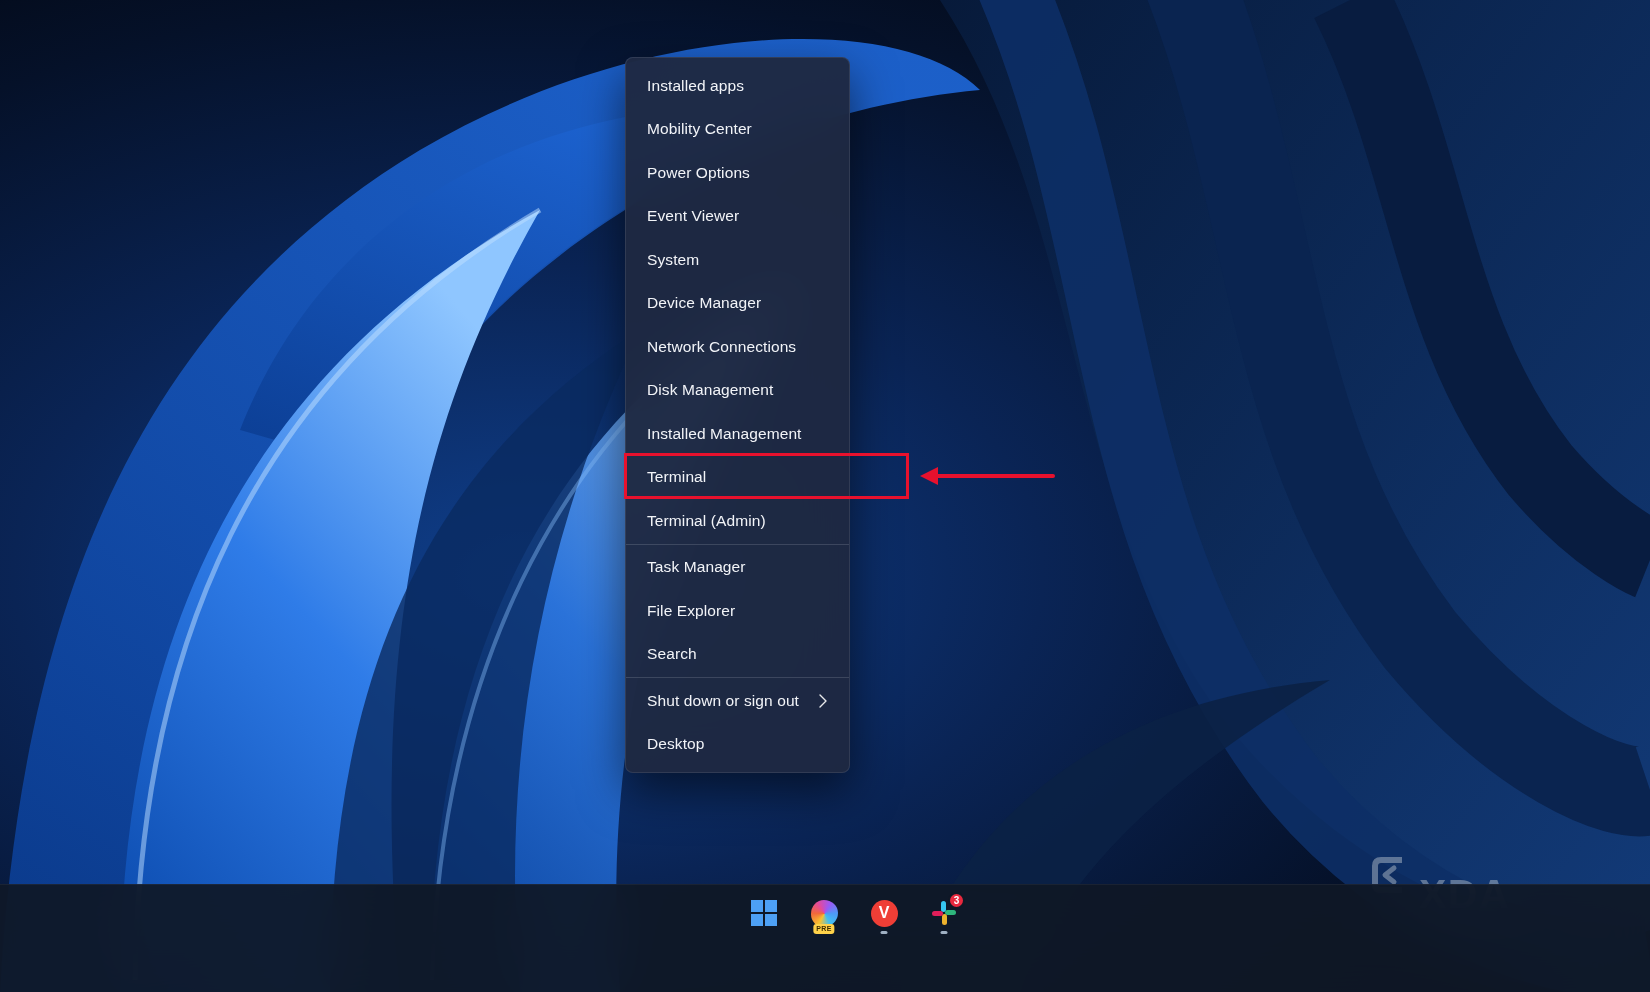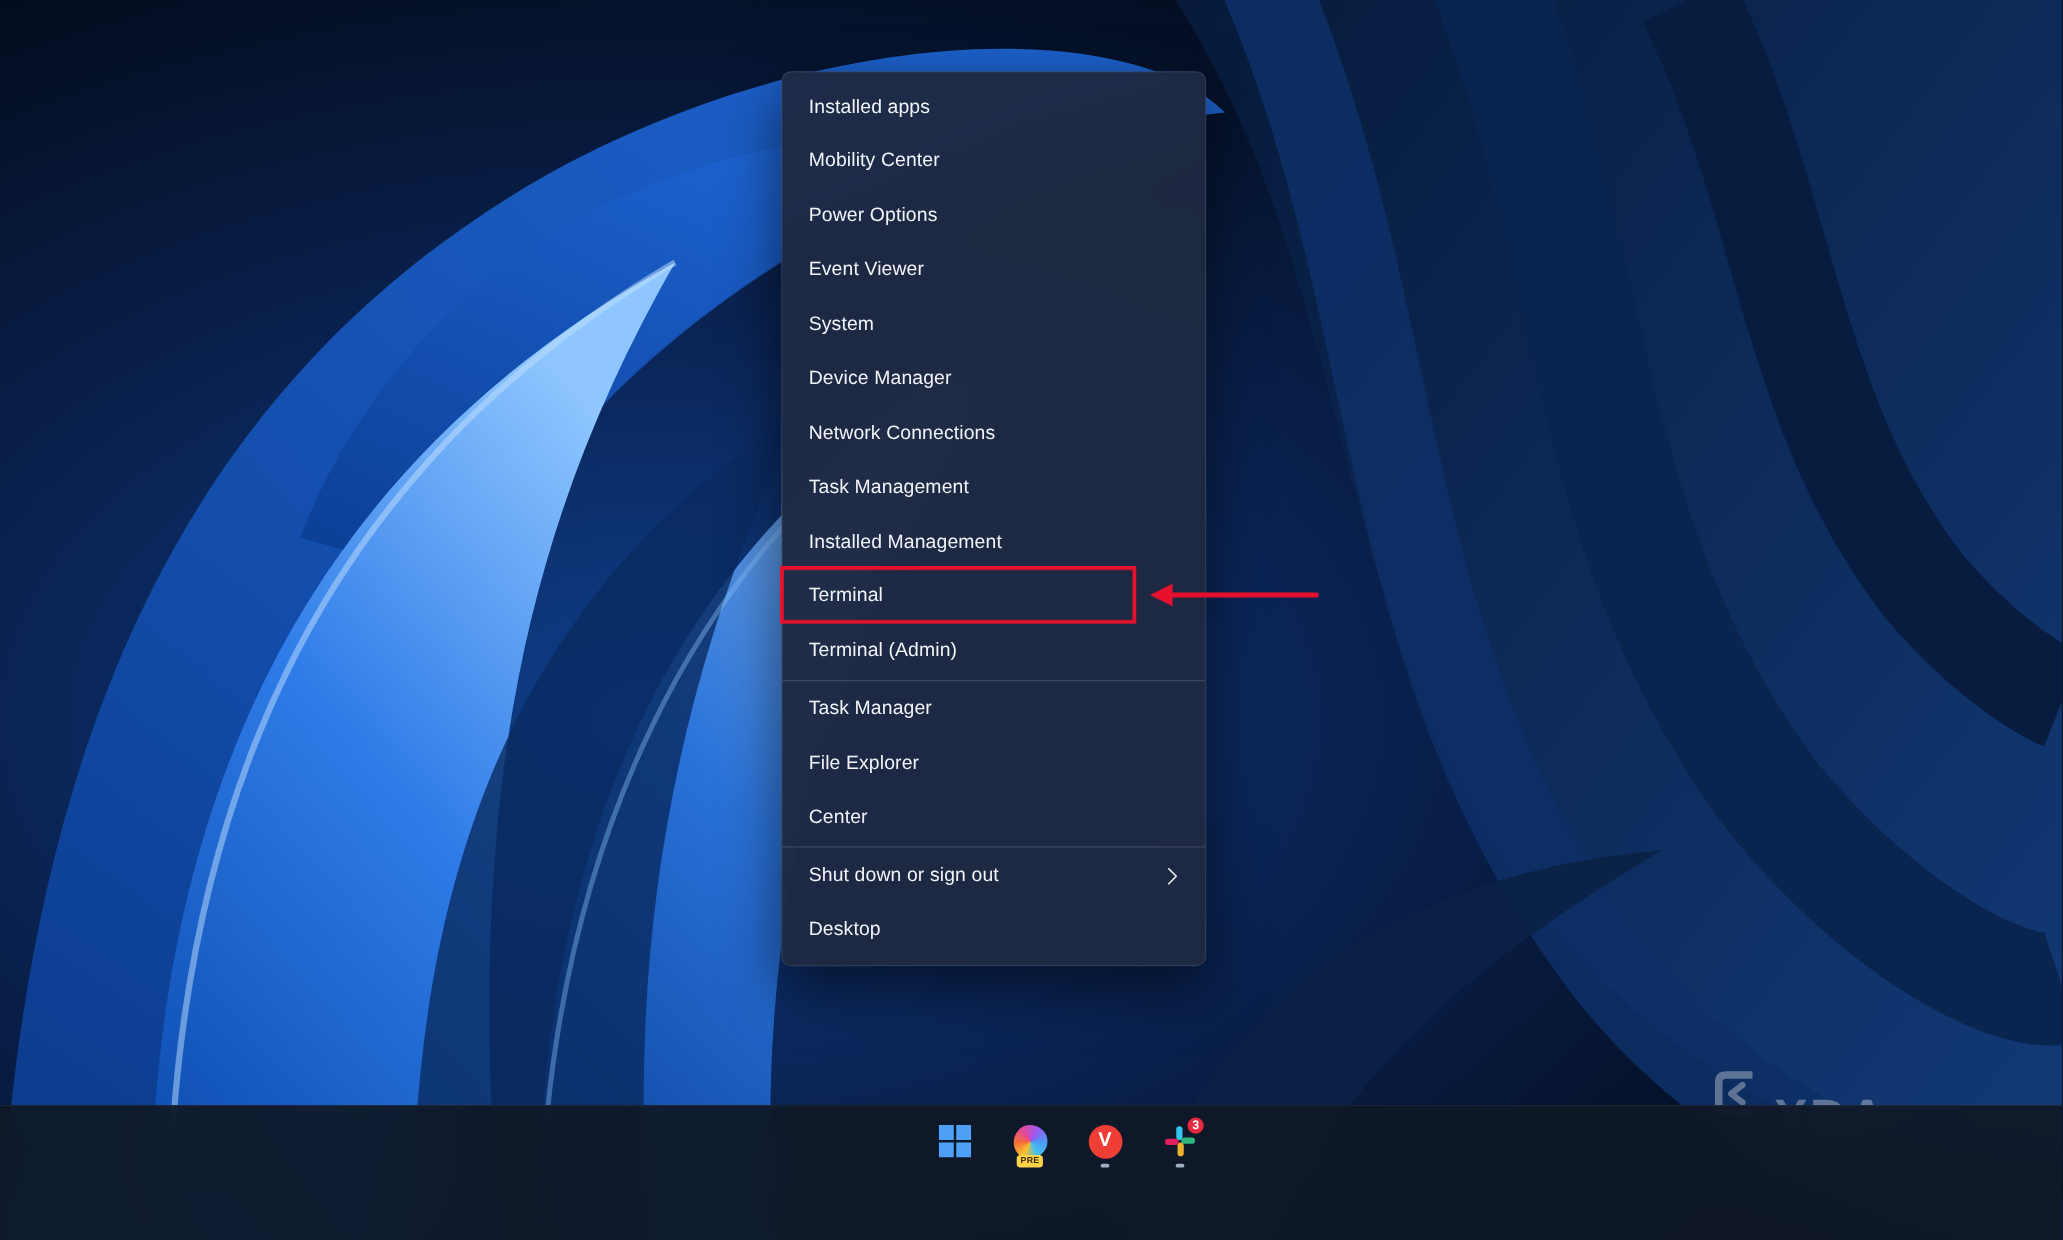--- a/index.html
+++ b/index.html
@@ -12,21 +12,21 @@
     font-family: "Liberation Sans", sans-serif;
     -webkit-font-smoothing: antialiased;
   }
 
   
   .wallpaper { position: absolute; inset: 0; z-index: 0; }
   .wallpaper svg { display: block; width: 100%; height: 100%; }
 
   
   .winx-menu {
-    position: absolute; left: 625px; top: 57px; width: 340px;
+    position: absolute; left: 625px; top: 57px; width: 225px;
     z-index: 10;
     background: rgba(30, 41, 66, 0.96);
     border: 1px solid rgba(255,255,255,0.09);
     border-radius: 8px;
     padding: 6px 0;
     box-shadow: 0 18px 46px rgba(0,0,0,0.55);
     backdrop-filter: blur(24px);
   }
   .menu-item {
     height: 43.5px;
@@ -214,40 +214,40 @@
     <div class="menu-item">
       <span class="menu-item-label">System</span>
     </div>
     <div class="menu-item">
       <span class="menu-item-label">Device Manager</span>
     </div>
     <div class="menu-item">
       <span class="menu-item-label">Network Connections</span>
     </div>
     <div class="menu-item">
-      <span class="menu-item-label">Task Management</span>
+      <span class="menu-item-label">Disk Management</span>
     </div>
     <div class="menu-item">
       <span class="menu-item-label">Installed Management</span>
     </div>
     <div class="menu-item">
       <span class="menu-item-label">Terminal</span>
     </div>
     <div class="menu-item">
       <span class="menu-item-label">Terminal (Admin)</span>
     </div>
     <div class="menu-separator"></div>
     <div class="menu-item">
       <span class="menu-item-label">Task Manager</span>
     </div>
     <div class="menu-item">
       <span class="menu-item-label">File Explorer</span>
     </div>
     <div class="menu-item">
-      <span class="menu-item-label">Center</span>
+      <span class="menu-item-label">Search</span>
     </div>
     <div class="menu-separator"></div>
     <div class="menu-item">
       <span class="menu-item-label">Shut down or sign out</span>
       <span class="submenu-chevron">
         <svg width="8" height="14" viewBox="0 0 8 14">
           <path d="M1 1 L7 7 L1 13" fill="none" stroke="#ffffff" stroke-width="1.4" stroke-linecap="round" stroke-linejoin="round"></path>
         </svg>
       </span>
     </div>

